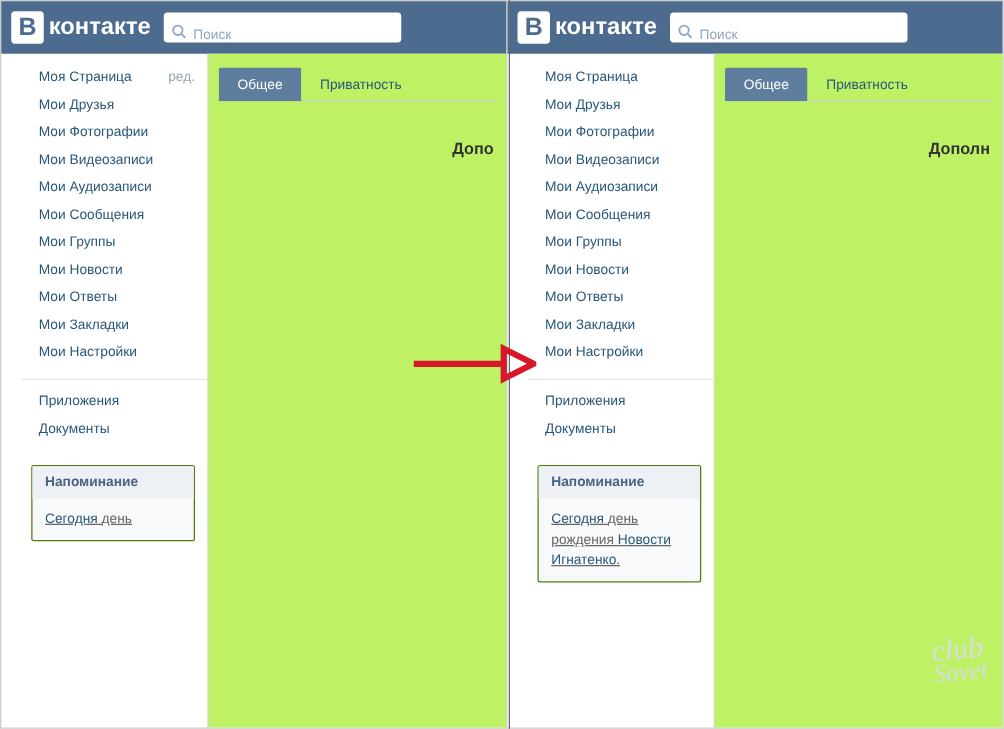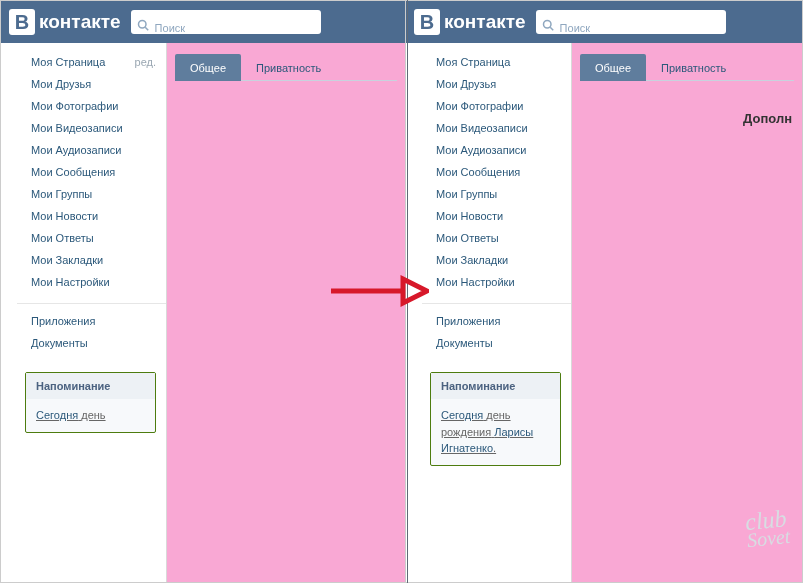--- a/index.html
+++ b/index.html
@@ -18,21 +18,21 @@
     .sidebar { width: 165px; padding: 8px 0 0 16px; }
     .nav { list-style: none; padding: 0 0 10px 0; margin: 0 0 6px 0; }
     .nav.sep { border-bottom: 1px solid #e6e6e6; }
     .nav li { padding: 5px 10px 5px 14px; display: flex; justify-content: space-between; }
     .nav a { color: #2B587A; text-decoration: none; cursor: pointer; font-size: 11px; }
     .nav .edit { color: #9aa7b2; font-size: 11px; }
     .reminder { margin: 8px 10px 8px 8px; border: 1px solid #4d7c0f; background: #f7f9fb; border-radius: 2px; }
     .reminder-title { background: #edf1f5; padding: 7px 10px; font-weight: bold; color: #4b6280; font-size: 11px; }
     .reminder-body { padding: 8px 10px; color: #666; line-height: 1.5; text-align: left; font-size: 11px; text-decoration: underline; }
     .reminder-body .link { color: #2B587A; }
-    .content { flex: 1; border-left: 1px solid #d9d9d9; padding: 10px 0 0 0; position: relative; background: #f9a8d4; }
+    .content { flex: 1; border-left: 1px solid #d9d9d9; padding: 10px 0 0 0; position: relative; background: #bef264; }
     .tabs { display: flex; border-bottom: 1px solid #c8d2de; margin: 0 8px; }
     .tab { padding: 7px 14px; font-size: 11px; cursor: pointer; border: 1px solid transparent; border-bottom: none; position: relative; bottom: -1px; }
     .tab.active { background: #5f7d9d; color: #fff; border-radius: 2px 2px 0 0; }
     .tab.inactive { color: #2B587A; }
     .section-h { font-weight: bold; color: #333; font-size: 13px; margin: 30px 0 10px 0; text-align: right; padding-right: 2px; }
     .section-p { color: #333; font-size: 11px; text-align: right; padding-right: 2px; }
     .content-inner { padding: 0 8px; overflow: hidden; }
     .arrow { position: absolute; left: 327px; top: 274px; width: 102px; height: 34px; z-index: 10; }
     .watermark { position: absolute; right: 14px; bottom: 36px; color: #d7dde2; font-family: cursive; font-size: 24px; transform: rotate(-6deg); line-height: 0.85; font-style: italic; }
     .watermark .l2 { font-size: 20px; }
@@ -112,20 +112,21 @@
           <span>день</span>
         </div>
       </div>
     </div>
     <div class="content">
       <div class="tabs">
         <div class="tab active">Общее</div>
         <div class="tab inactive">Приватность</div>
       </div>
       <div class="content-inner">
+        <div class="section-h">Допо</div>
       </div>
     </div>
   </div>
 </div>
 
 <div class="panel panel-right">
   <div class="header">
     <div class="logo">
       <div class="logo-icon">В</div>
       <div class="logo-text">контакте</div>
@@ -184,21 +185,21 @@
         <li>
             <a>Документы</a>
           </li>
       </ul>
       <div class="reminder">
         <div class="reminder-title">Напоминание</div>
         <div class="reminder-body">
           <span class="link">Сегодня</span>
           <span>день</span><br>
           <span>рождения</span>
-          <span class="link">Ларисы</span><br>
+          <span class="link">Новости</span><br>
           <span class="link">Игнатенко</span><span>.</span>
         </div>
       </div>
     </div>
     <div class="content">
       <div class="tabs">
         <div class="tab active">Общее</div>
         <div class="tab inactive">Приватность</div>
       </div>
       <div class="content-inner">

